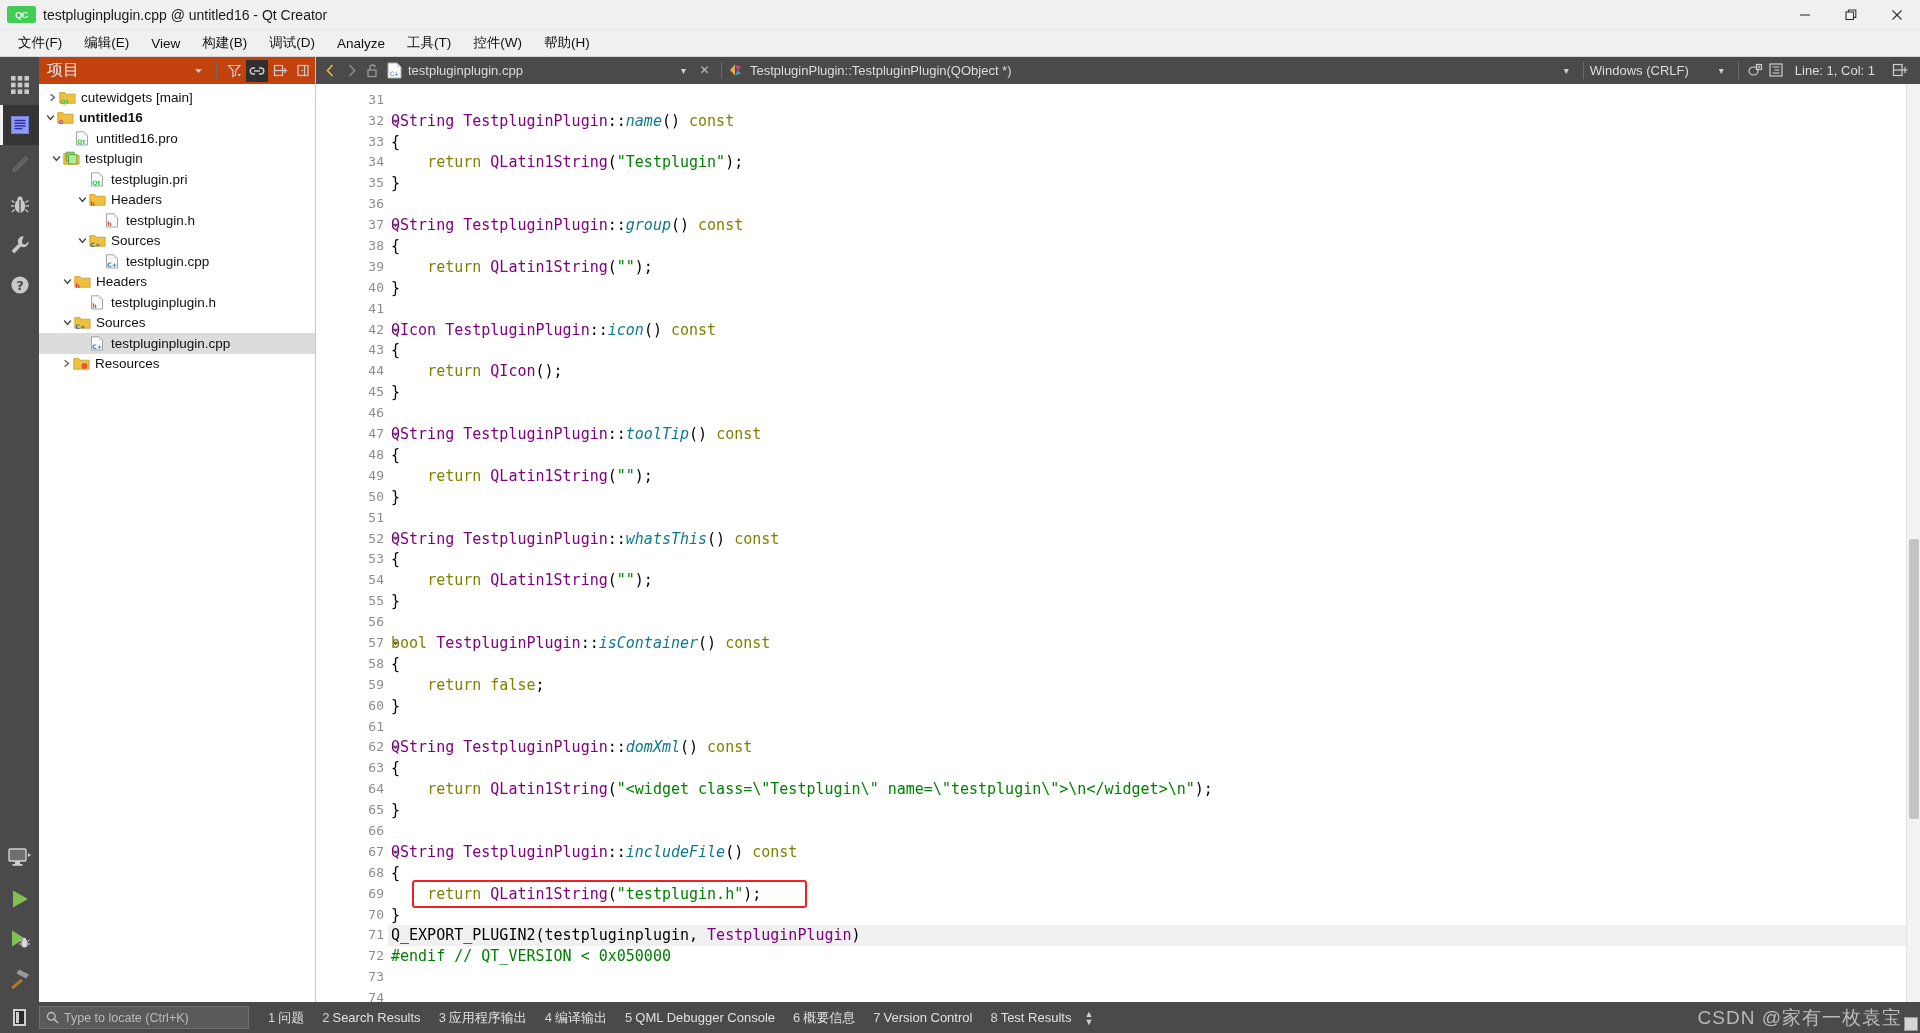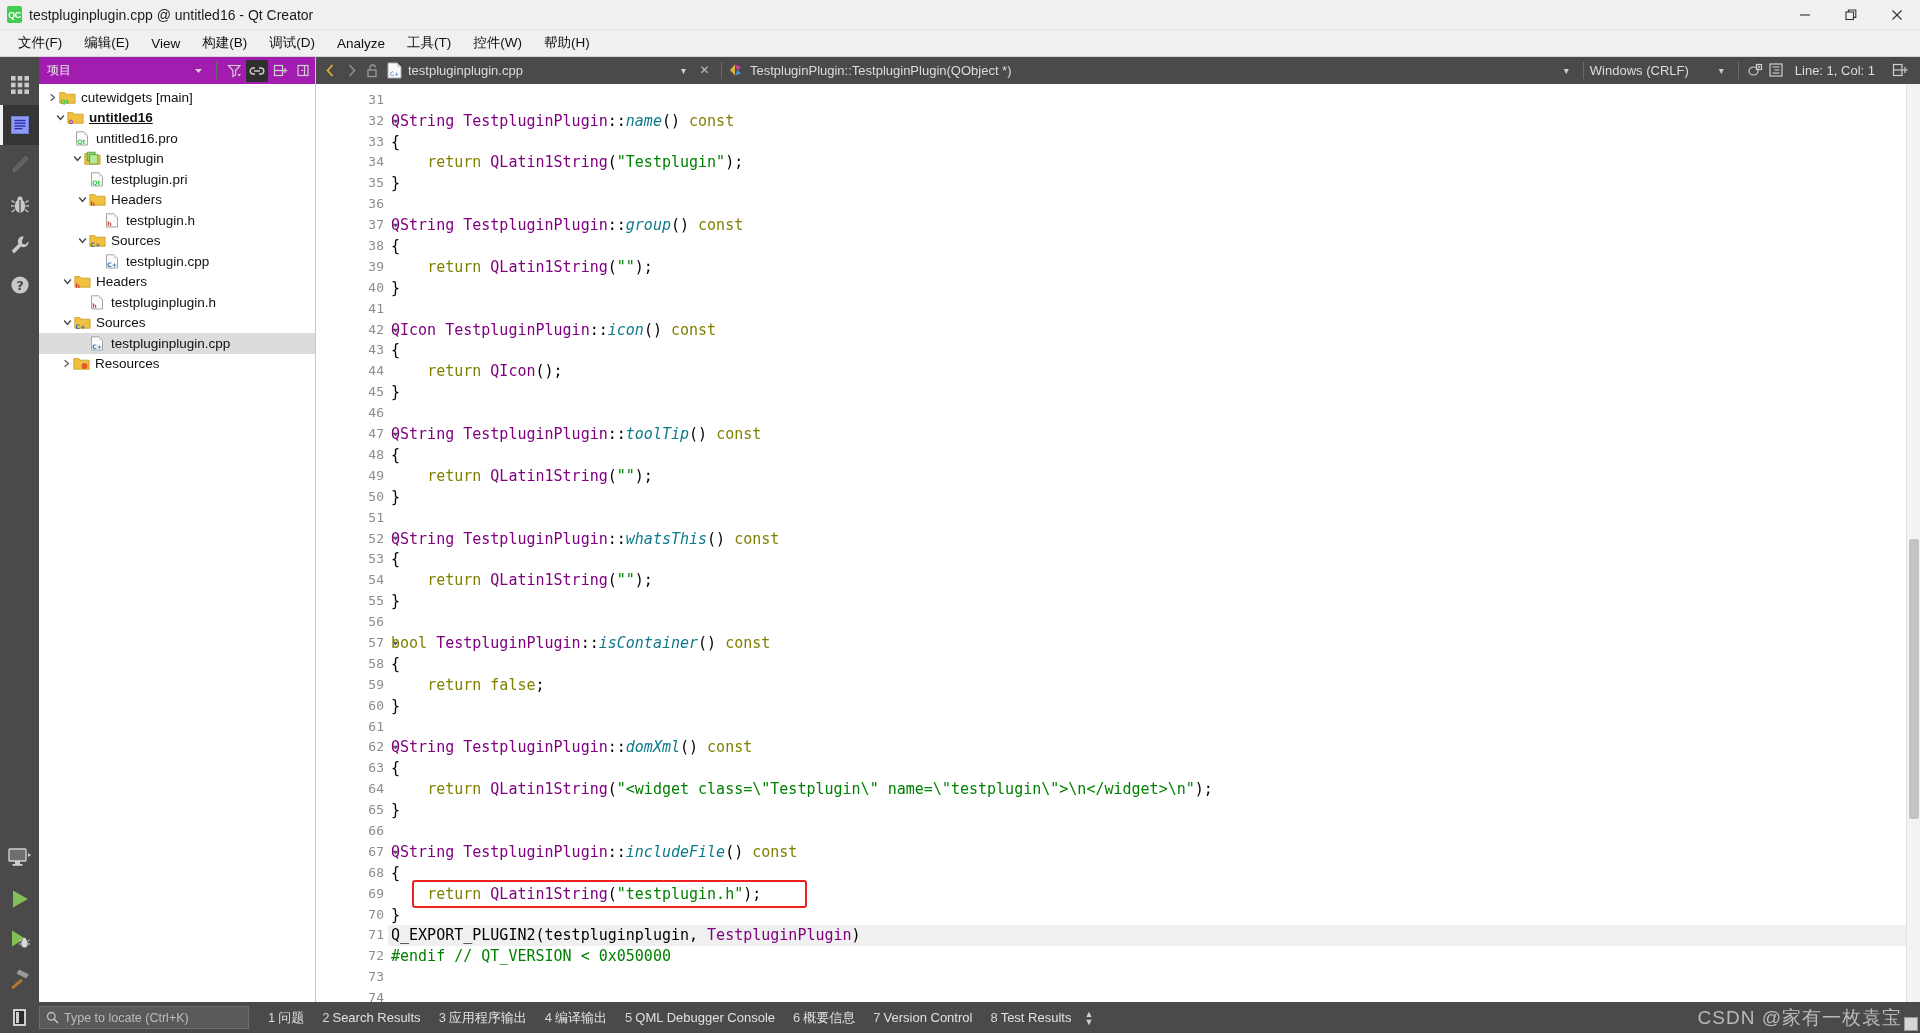--- a/index.html
+++ b/index.html
@@ -14,21 +14,21 @@
   
   .titlebar {
     height: 30px;
     background: #f0f0f0;
     display: flex;
     align-items: center;
     border-bottom: 1px solid #e4e4e4;
     position: relative;
   }
   .qt-logo {
-    width: 15px; height: 17px;
+    width: 29px; height: 17px;
     margin-left: 7px; margin-right: 7px;
     background: #41cd52;
     border-radius: 2px;
     color: #ffffff;
     font-size: 9px;
     font-weight: bold;
     display: flex; align-items: center; justify-content: center;
     letter-spacing: -0.5px;
     font-family: "Liberation Sans", sans-serif;
     flex: 0 0 auto;
@@ -99,25 +99,25 @@
   .projpanel {
     width: 277px;
     flex: 0 0 277px;
     display: flex;
     flex-direction: column;
     background: #ffffff;
     border-right: 1px solid #c8c8c8;
   }
   .proj-header {
     height: 27px;
-    background: #a21caf;
+    background: #c2410c;
     display: flex;
     align-items: center;
     color: #e8e8e8;
-    font-size: 12px;
+    font-size: 16px;
     padding-left: 8px;
   }
   .proj-header-title { flex: 1 1 auto; }
   .proj-hdr-btn {
     width: 22px; height: 22px;
     display: flex; align-items: center; justify-content: center;
     margin-right: 1px;
   }
   .proj-hdr-btn.on { background: #2f2f2f; }
   .proj-tree {
@@ -518,21 +518,21 @@
             </svg>
           </span>
           <span class="tw-icon">
             <svg width="17" height="15" viewBox="0 0 17 15">
               <path d="M0.8 2.6 h5 l1.3 1.6 h9 v9 h-15.3 z" fill="#f0c040" stroke="#c79a22" stroke-width="0.8"></path>
               <text x="1.6" y="13.6" font-size="6.2" fill="#41cd52" font-family="DejaVu Sans, sans-serif" font-weight="bold">Qt</text>
             </svg>
           </span>
           <span class="tw-label">cutewidgets [main]</span>
         </div>
-        <div class="tree-row" style="padding-left: 14px; text-decoration: underline;">
+        <div class="tree-row" style="padding-left: 4px;">
           <span class="tw-arrow">
             <svg width="11" height="11" viewBox="0 0 11 11">
               <polyline points="2.2,3.6 5.5,7.4 8.8,3.6" fill="none" stroke="#4a4a4a" stroke-width="1.5"></polyline>
             </svg>
           </span>
           <span class="tw-icon">
             <svg width="17" height="15" viewBox="0 0 17 15">
               <path d="M0.8 2.6 h5 l1.3 1.6 h9 v9 h-15.3 z" fill="#f0c040" stroke="#c79a22" stroke-width="0.8"></path>
               <text x="1.6" y="13.6" font-size="6.2" fill="#a040c0" font-family="DejaVu Sans, sans-serif" font-weight="bold">✿</text>
             </svg>
@@ -543,21 +543,21 @@
           <span class="tw-arrow"></span>
           <span class="tw-icon">
             <svg width="17" height="15" viewBox="0 0 17 15">
               <polygon points="2.5,0.8 10,0.8 13.5,4.2 13.5,14 2.5,14" fill="#fbfbfb" stroke="#9a9a9a" stroke-width="0.9"></polygon>
               <polygon points="10,0.8 13.5,4.2 10,4.2" fill="#d8d8d8"></polygon>
               <text x="3.2" y="13.2" font-size="6.2" fill="#41cd52" font-family="DejaVu Sans, sans-serif" font-weight="bold">Qt</text>
             </svg>
           </span>
           <span class="tw-label">untitled16.pro</span>
         </div>
-        <div class="tree-row" style="padding-left: 31px;">
+        <div class="tree-row" style="padding-left: 10px;">
           <span class="tw-arrow">
             <svg width="11" height="11" viewBox="0 0 11 11">
               <polyline points="2.2,3.6 5.5,7.4 8.8,3.6" fill="none" stroke="#4a4a4a" stroke-width="1.5"></polyline>
             </svg>
           </span>
           <span class="tw-icon">
             <svg width="17" height="15" viewBox="0 0 17 15">
               <path d="M0.8 2.6 h5 l1.3 1.6 h9 v9 h-15.3 z" fill="#f0c040" stroke="#c79a22" stroke-width="0.8"></path>
               <path d="M3.2 1.2 h8 v8.5 h-8 z" fill="#8bd46a" stroke="#4d9a36" stroke-width="0.8"></path>
               <path d="M5.6 3.6 h8.2 v9.4 h-8.2 z" fill="#b6e89a" stroke="#4d9a36" stroke-width="0.8"></path>

